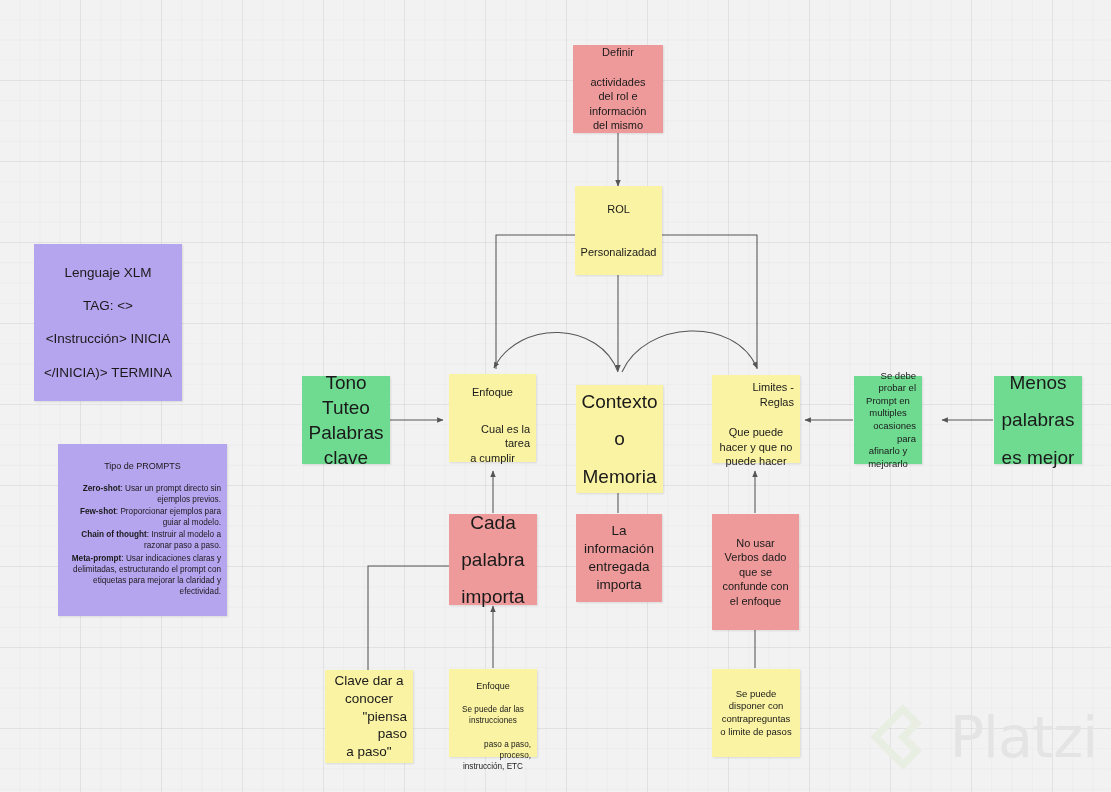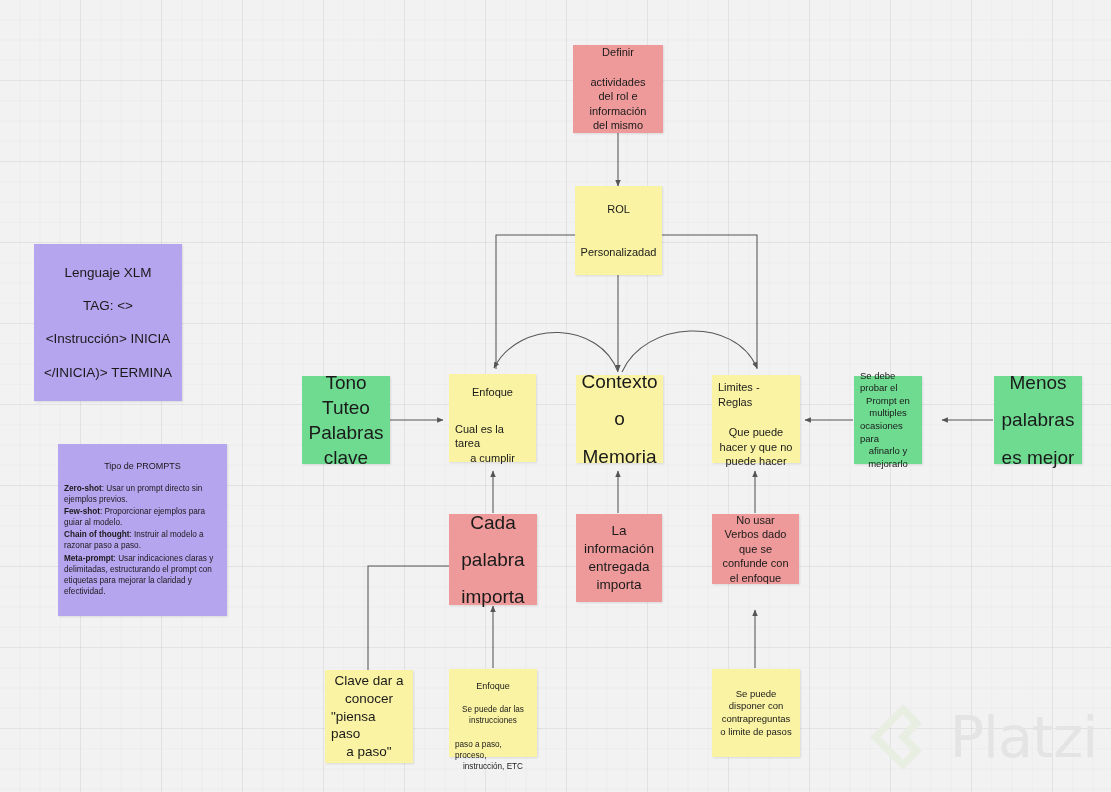--- a/index.html
+++ b/index.html
@@ -29,21 +29,21 @@
     position:absolute;left:0;top:0;width:1111px;height:792px;
     pointer-events:none;
   }
   .node{
     position:absolute;
     box-sizing:border-box;
     display:flex;
     flex-direction:column;
     align-items:center;
     justify-content:center;
-    text-align:left;
+    text-align:right;
     color:#1a1a1a;
     line-height:1.32;
     box-shadow:1px 1px 2px rgba(0,0,0,0.10);
     padding:4px 6px;
   }
   .node p{margin:0;}
   .c-yellow{background:#faf3a3;}
   .c-green{background:#6fdb91;}
   .c-pink{background:#ef9a9a;}
   .c-purple{background:#b5a5ef;}
@@ -158,21 +158,21 @@
     <p>Palabras</p>
     <p>clave</p>
   </div>
 
   <div class="node c-yellow t-small" style="left:449px;top:374px;width:87px;height:88px;justify-content:flex-start;padding-top:11px;">
     <p style="margin-bottom:22px;">Enfoque</p>
     <p>Cual es la tarea</p>
     <p>a cumplir</p>
   </div>
 
-  <div class="node c-yellow t-big gap3" style="left:576px;top:375px;width:87px;height:88px;">
+  <div class="node c-yellow t-big gap3" style="left:576px;top:385px;width:87px;height:108px;">
     <p>Contexto</p>
     <p>o</p>
     <p>Memoria</p>
   </div>
 
   <div class="node c-yellow t-small" style="left:712px;top:375px;width:88px;height:88px;justify-content:flex-start;padding-top:5px;">
     <p style="margin-bottom:16px;">Limites - Reglas</p>
     <p>Que puede</p>
     <p>hacer y que no</p>
     <p>puede hacer</p>
@@ -199,21 +199,21 @@
     <p>importa</p>
   </div>
 
   <div class="node c-pink t-mid" style="left:576px;top:514px;width:86px;height:88px;">
     <p>La</p>
     <p>información</p>
     <p>entregada</p>
     <p>importa</p>
   </div>
 
-  <div class="node c-pink t-small" style="left:712px;top:514px;width:87px;height:70px;">
+  <div class="node c-pink t-small" style="left:712px;top:514px;width:87px;height:116px;">
     <p>No usar</p>
     <p>Verbos dado</p>
     <p>que se</p>
     <p>confunde con</p>
     <p>el enfoque</p>
   </div>
 
   <div class="node c-yellow t-mid" style="left:325px;top:670px;width:88px;height:93px;">
     <p>Clave dar a</p>
     <p>conocer</p>

